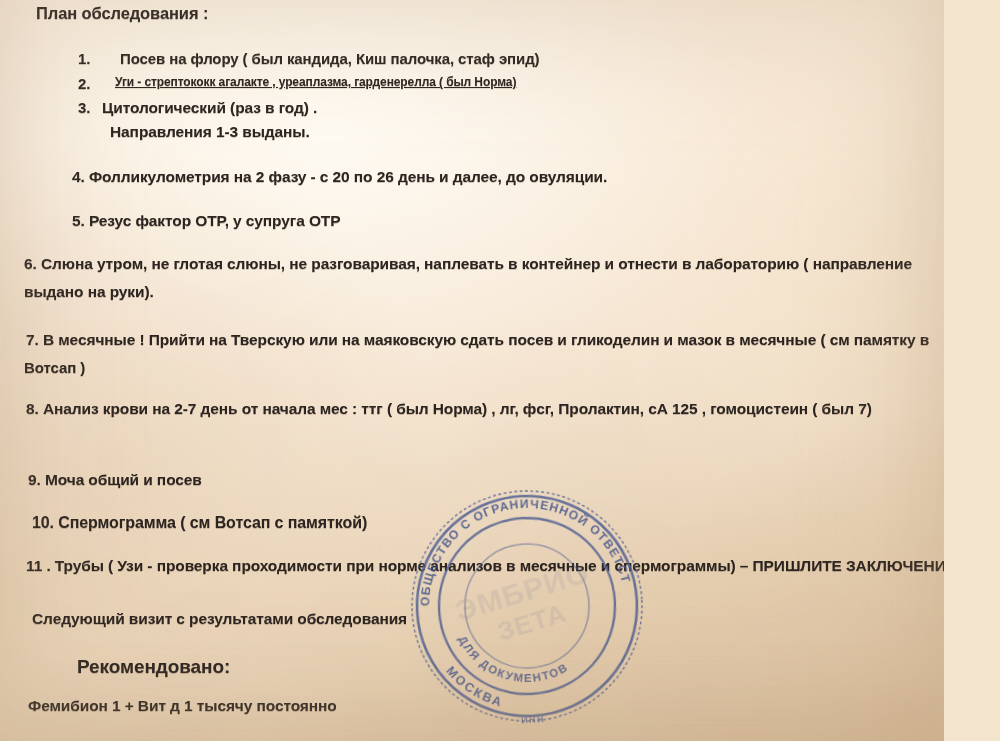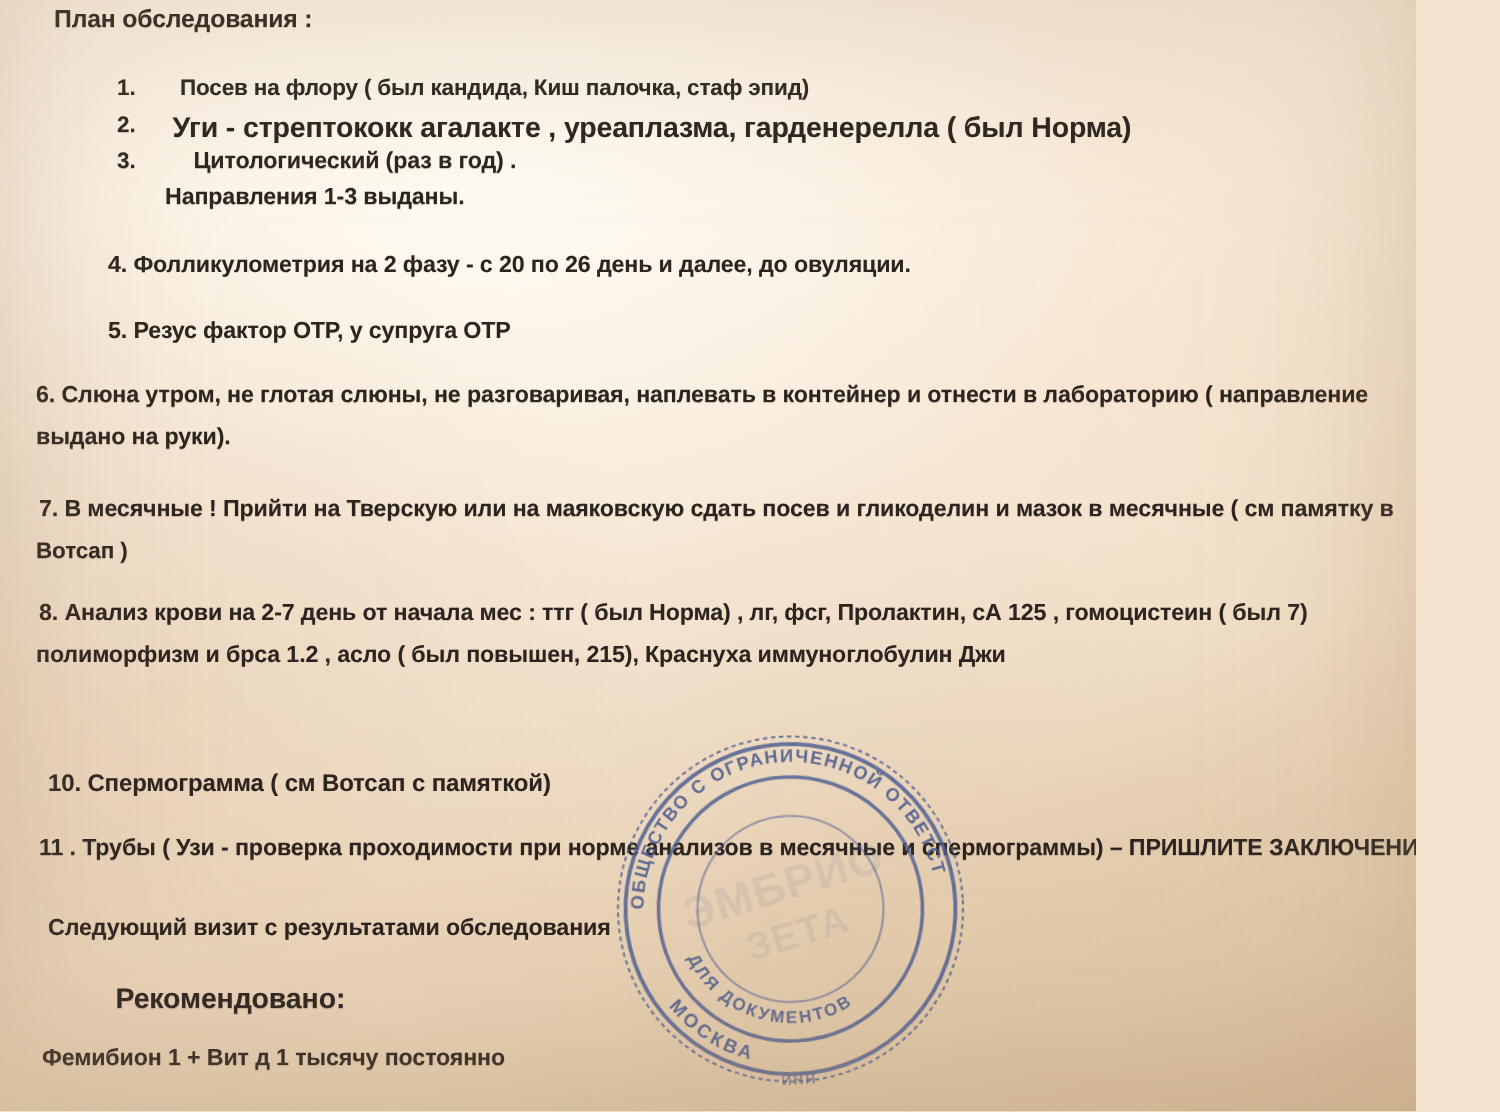--- a/index.html
+++ b/index.html
@@ -123,40 +123,40 @@
   <div id="grain"></div>
 
   <div id="text-layer">
 
     <div class="ln" style="left:36px; top:4px; font-size:16.5px;">План обследования :</div>
 
     <div class="num" style="left:78px; top:50px; font-size:15px;">1.</div>
     <div class="ln" style="left:120px; top:50px; font-size:15px;">Посев на флору ( был кандида, Киш палочка, стаф эпид)</div>
 
     <div class="num" style="left:78px; top:75px; font-size:15px;">2.</div>
-    <div class="ln" style="left:115px; top:75px; font-size:19px;">Уги - стрептококк агалакте , уреаплазма, гарденерелла ( был Норма)</div>
+    <div class="ln" style="left:115px; top:75px; font-size:12px;text-decoration:underline;">Уги - стрептококк агалакте , уреаплазма, гарденерелла ( был Норма)</div>
 
     <div class="num" style="left:78px; top:99px; font-size:15px;">3.</div>
-    <div class="ln" style="left:129px; top:99px; font-size:15.5px;">Цитологический (раз в год) .</div>
+    <div class="ln" style="left:102px; top:99px; font-size:15.5px;">Цитологический (раз в год) .</div>
 
     <div class="ln" style="left:110px; top:123px; font-size:15.5px;text-align:center;">Направления 1-3 выданы.</div>
 
     <div class="ln" style="left:72px; top:168px; font-size:15.5px;">4.  Фолликулометрия на 2 фазу - с 20 по 26 день и далее, до овуляции.</div>
 
     <div class="ln" style="left:72px; top:212px; font-size:15.5px;">5. Резус фактор ОТР, у супруга ОТР</div>
 
     <div class="ln" style="left:24px; top:255px; font-size:15.5px;">6. Слюна утром, не глотая слюны, не разговаривая, наплевать в контейнер и отнести в лабораторию ( направление</div>
     <div class="ln" style="left:24px; top:283px; font-size:15.5px;">выдано на руки).</div>
 
     <div class="ln" style="left:26px; top:331px; font-size:15.5px;">7. В месячные ! Прийти на Тверскую или на маяковскую сдать посев и гликоделин и мазок в месячные ( см памятку в</div>
     <div class="ln" style="left:24px; top:359px; font-size:15px;">Вотсап )</div>
 
     <div class="ln" style="left:26px; top:400px; font-size:15.5px;">8.  Анализ крови на 2-7 день от начала мес : ттг ( был Норма) , лг, фсг, Пролактин, сА 125 , гомоцистеин ( был 7)</div>
-    <div class="ln" style="left:24px; top:428px; font-size:15.5px;">полиморфизм и брса 1.2 , асло ( был повышен, 215), Краснуха иммуноглобулин Джи</div>
-
+
+    <div class="ln" style="left:28px; top:471px; font-size:15.5px;">9. Моча общий и посев</div>
 
     <div class="ln" style="left:32px; top:514px; font-size:16px;">10. Спермограмма ( см Вотсап с памяткой)</div>
 
     <div class="ln" style="left:26px; top:557px; font-size:15.5px;">11 . Трубы ( Узи - проверка проходимости при норме анализов в месячные и спермограммы) – ПРИШЛИТЕ ЗАКЛЮЧЕНИЕ</div>
 
     <div class="ln" style="left:32px; top:610px; font-size:15.5px;">Следующий визит с результатами обследования</div>
 
     <div class="ln" style="left:45px; top:656px; font-size:19px;margin-left:32px;">Рекомендовано:</div>
 
     <div class="ln" style="left:28px; top:697px; font-size:15.5px;">Фемибион 1 +  Вит д 1 тысячу постоянно</div>

